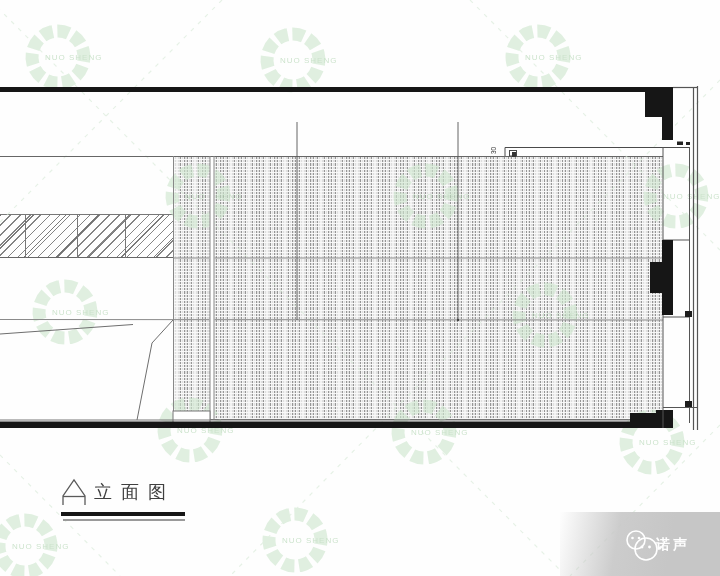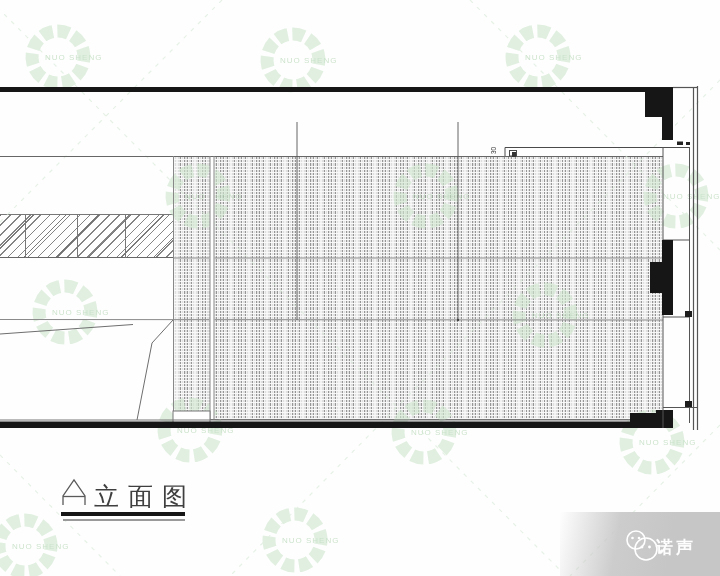--- a/index.html
+++ b/index.html
@@ -27,32 +27,32 @@
     border-top:1px solid #777;border-bottom:1px solid #666;box-sizing:border-box;
     background:
       repeating-linear-gradient(135deg, rgba(110,110,110,.85) 0 1px, transparent 1px 7px),
       repeating-linear-gradient(135deg, rgba(80,80,80,.75) 0 1.2px, transparent 1.2px 23px);
   }
   svg.layer{position:absolute;left:0;top:0;}
   .wm-layer{opacity:.62;pointer-events:none;}
   
   .caption{position:absolute;left:56px;top:472px;width:160px;height:56px;}
   .caption .txt{
-    position:absolute;left:38px;top:8px;font-size:25px;color:#3f3f3f;
+    position:absolute;left:38px;top:8px;font-size:18px;color:#3f3f3f;
     letter-spacing:9px;white-space:nowrap;
   }
   .caption .bar1{position:absolute;left:5px;top:40px;width:124px;height:4px;background:var(--line-dark);}
   .caption .bar2{position:absolute;left:7px;top:47px;width:122px;height:1.5px;background:#9a9a9a;}
   
   .footer-bar{
     position:absolute;left:560px;top:512px;width:160px;height:64px;
     background:linear-gradient(100deg, rgba(203,203,203,0) 0%, rgba(199,199,199,.9) 36%, var(--footer-gray) 68%);
   }
   .footer-bar .brand{
-    position:absolute;left:96px;top:24px;font-size:17px;font-weight:bold;color:#fdfdfd;
+    position:absolute;left:96px;top:24px;font-size:14px;font-weight:bold;color:#fdfdfd;
     letter-spacing:3px;white-space:nowrap;
   }
 </style>
 </head>
 <body>
 
 <div id="canvas">
 
   <div class="stripes"></div>
   <div class="hatch"></div>

